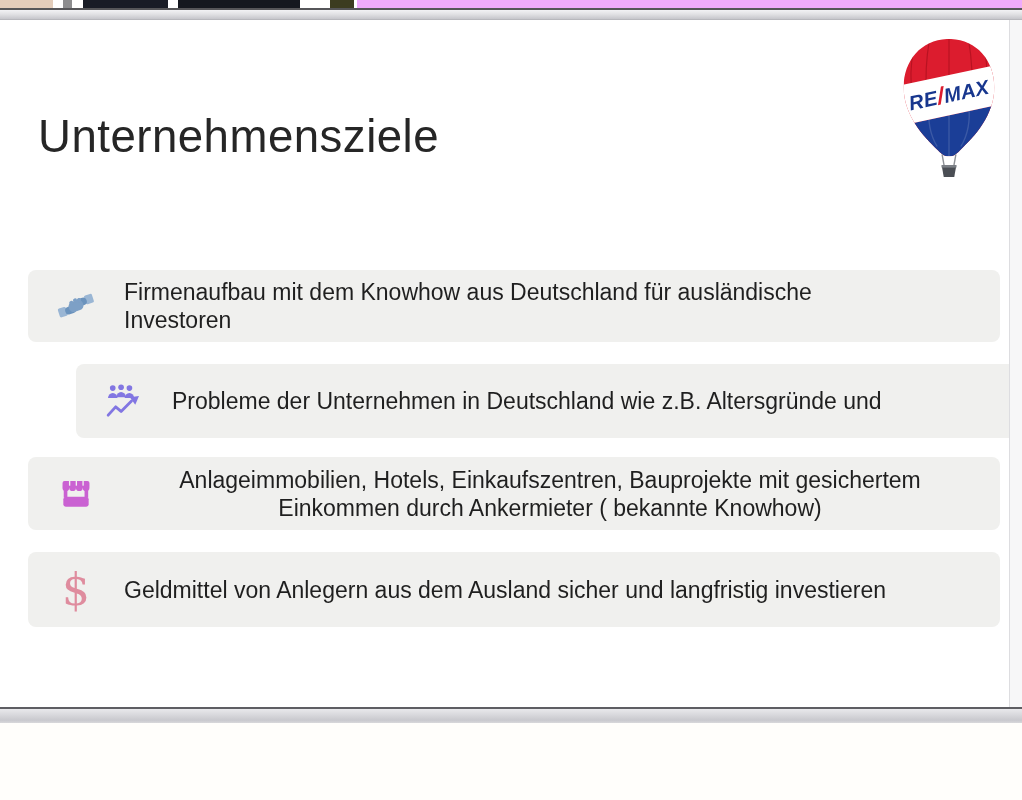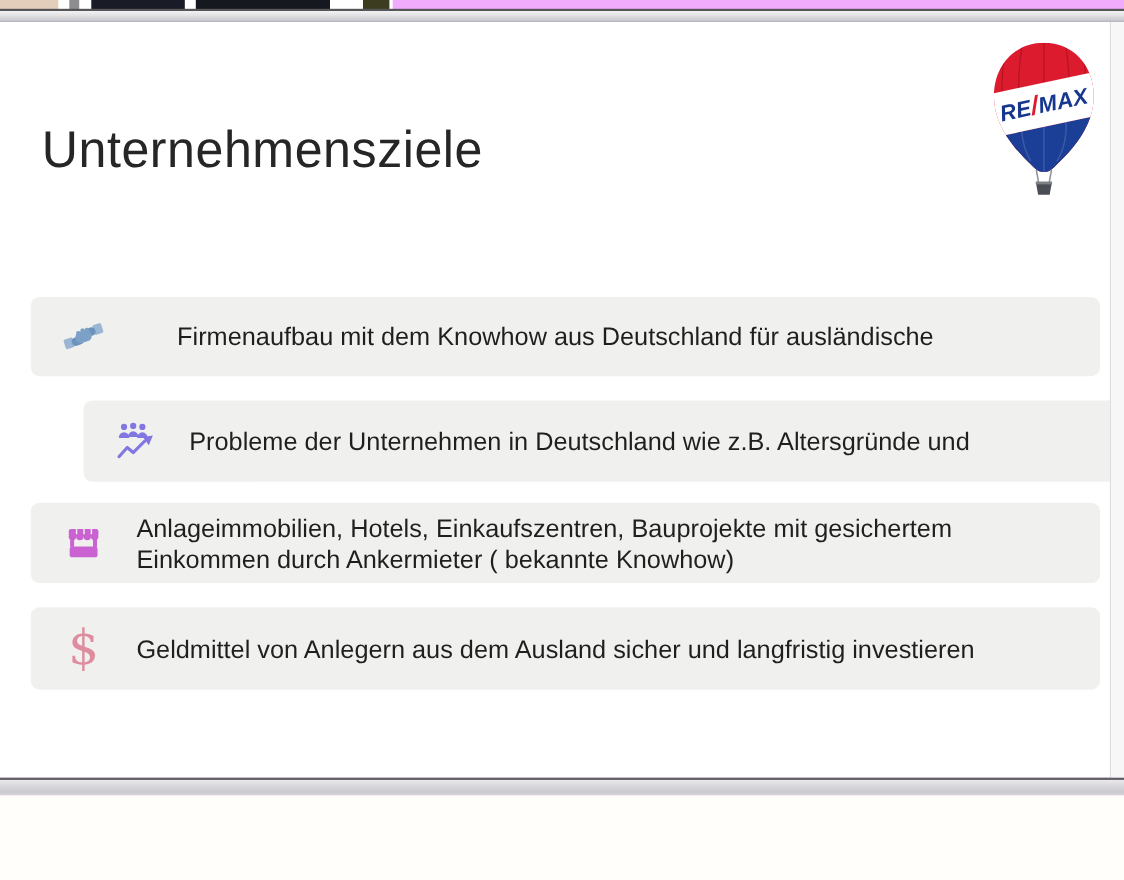--- a/index.html
+++ b/index.html
@@ -32,23 +32,23 @@
 
   .slide-title { position:absolute; left:38px; top:88px; font-size:47px; line-height:56px;
                  font-weight:400; color:#262626; letter-spacing:.5px;
                  transform:scaleX(.97); transform-origin:left center; }
 
   .logo { position:absolute; left:893px; top:16px; width:112px; height:148px; }
 
   
   .row { position:absolute; left:28px; width:972px; background:#f0f0ee; border-radius:8px;
          display:flex; align-items:center; }
-  .row-1 { top:250px; height:72px;gap:37px; }
+  .row-1 { top:250px; height:72px; }
   .row-2 { top:344px; height:74px;margin-left:48px; }
-  .row-3 { top:437px; height:73px; }
+  .row-3 { top:437px; height:73px;text-align:center; }
   .row-4 { top:532px; height:75px; }
   .icon-cell { width:96px; flex:0 0 96px; display:flex; align-items:center; justify-content:center; }
   .text-cell { flex:1; padding-right:24px; color:#1f1f1f; font-size:23px; line-height:28px; }
   .text-cell .line { white-space:nowrap; }
   .dollar-glyph { font-family:"DejaVu Serif", serif; font-size:44px; line-height:44px;
                   color:#df8c9e; font-weight:400; }
 </style>
 </head>
 <body>
 
@@ -111,20 +111,21 @@
             <rect x="25" y="16.5" width="14" height="9.5" rx="4.5" fill="#6b93bd"></rect>
             <rect x="14.5" y="17.5" width="19" height="13" rx="6.2" fill="#7da0c6"></rect>
             <circle cx="19.5" cy="18.5" r="2.6" fill="#7da0c6"></circle>
             <circle cx="25" cy="17" r="2.6" fill="#7da0c6"></circle>
             <circle cx="30" cy="18" r="2.6" fill="#7da0c6"></circle>
           </g>
         </svg>
       </div>
       <div class="text-cell">
         <div class="line">Firmenaufbau mit dem Knowhow aus Deutschland für ausländische</div>
+        <div class="line">Investoren</div>
       </div>
     </div>
 
     <div class="row row-2">
       <div class="icon-cell">
         <svg width="40" height="40" viewBox="0 0 48 48">
           <g fill="#8276e2">
             <circle cx="10.5" cy="8.5" r="3.4"></circle>
             <circle cx="20.5" cy="7.5" r="3.4"></circle>
             <circle cx="30.5" cy="8.5" r="3.4"></circle>

